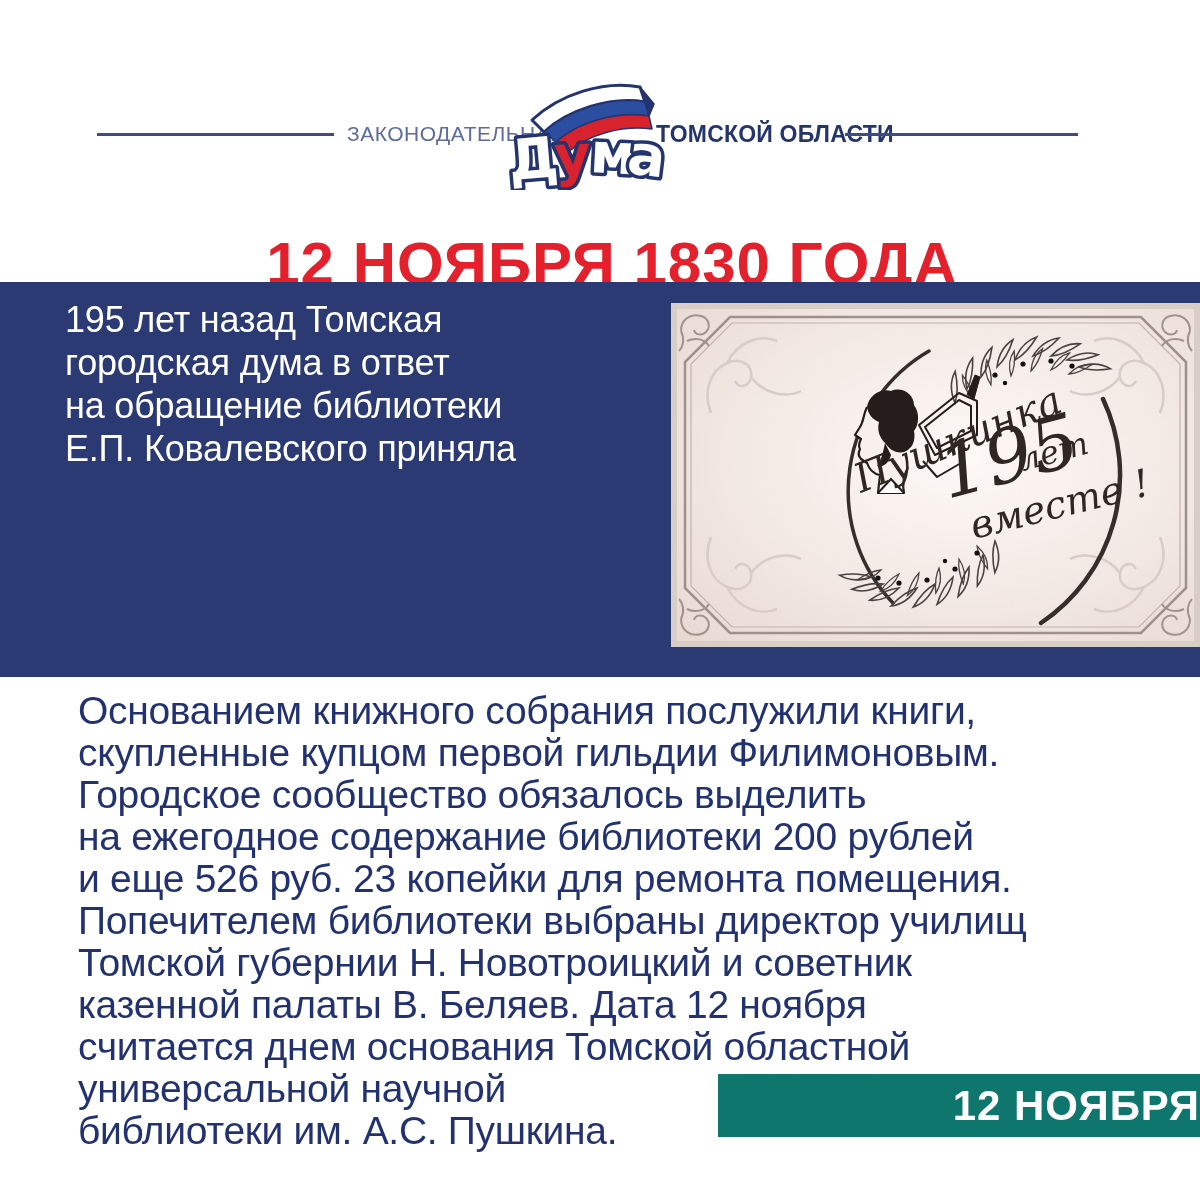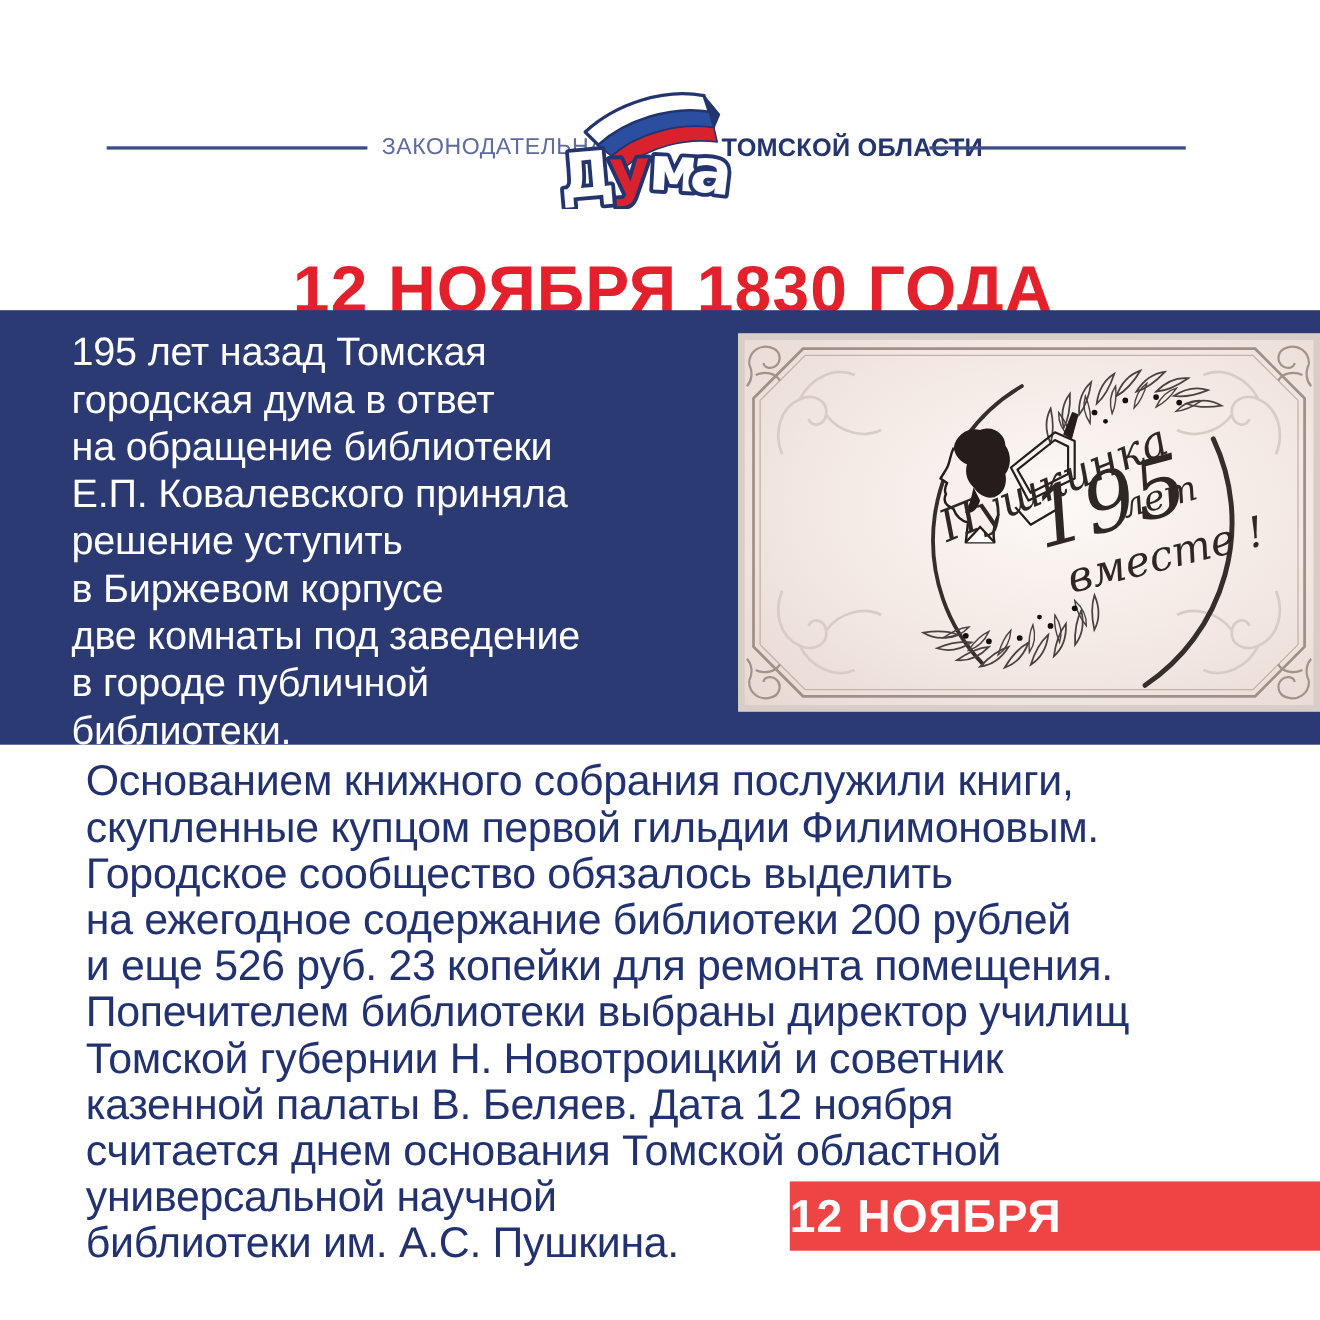--- a/index.html
+++ b/index.html
@@ -41,22 +41,22 @@
   .hero-card{position:absolute;left:671px;top:21px;width:529px;height:344px;}
   
   .body-text{
     position:absolute;left:78px;top:690px;width:1090px;margin:0;
     color:#223271;font-size:39px;line-height:42px;font-weight:400;
     white-space:pre-line;letter-spacing:-.3px;
   }
   
   .date-badge{
     position:absolute;left:718px;top:1074px;width:482px;height:63px;
-    background:#ef4444;color:#ffffff;font-weight:700;font-size:42px;
-    display:flex;align-items:center;justify-content:flex-start;letter-spacing:1px;
+    background:#0f766e;color:#ffffff;font-weight:700;font-size:42px;
+    display:flex;align-items:center;justify-content:flex-end;letter-spacing:1px;
   }
   
   .emb-script{font-family:"DejaVu Serif",serif;font-style:italic;fill:#2e2724;}
 </style>
 </head>
 <body>
 
 <div class="canvas">
 
   <div class="rule rule-left"></div>
@@ -80,25 +80,21 @@
   <div class="hdr-label-right">ТОМСКОЙ ОБЛАСТИ</div>
   <div class="rule rule-right"></div>
 
   <h1 class="page-title">12 НОЯБРЯ 1830 ГОДА</h1>
 
   <section class="hero">
     <p class="hero-text"><span class="b">195 лет назад</span><span> Томская
 городская дума в ответ
 на обращение библиотеки
 Е.П. Ковалевского приняла
-</span><span class="b">решение уступить
-в Биржевом корпусе
-две комнаты под заведение
-в городе публичной
-библиотеки.</span></p>
+</span></p>
 
     <svg class="hero-card" viewBox="0 0 529 344" aria-hidden="true">
       <defs>
         <radialGradient id="cardbg" cx="55%" cy="45%" r="75%">
           <stop offset="0%" stop-color="#fdf9f7"></stop>
           <stop offset="60%" stop-color="#f2e7e2"></stop>
           <stop offset="100%" stop-color="#e7d8d2"></stop>
         </radialGradient>
         <path id="leaf" d="M0 0 Q10 -16 26 -18 Q13 -4 0 0 Z" fill="none" stroke="#4a4240" stroke-width="1.6"></path>
         <g id="laurel">

